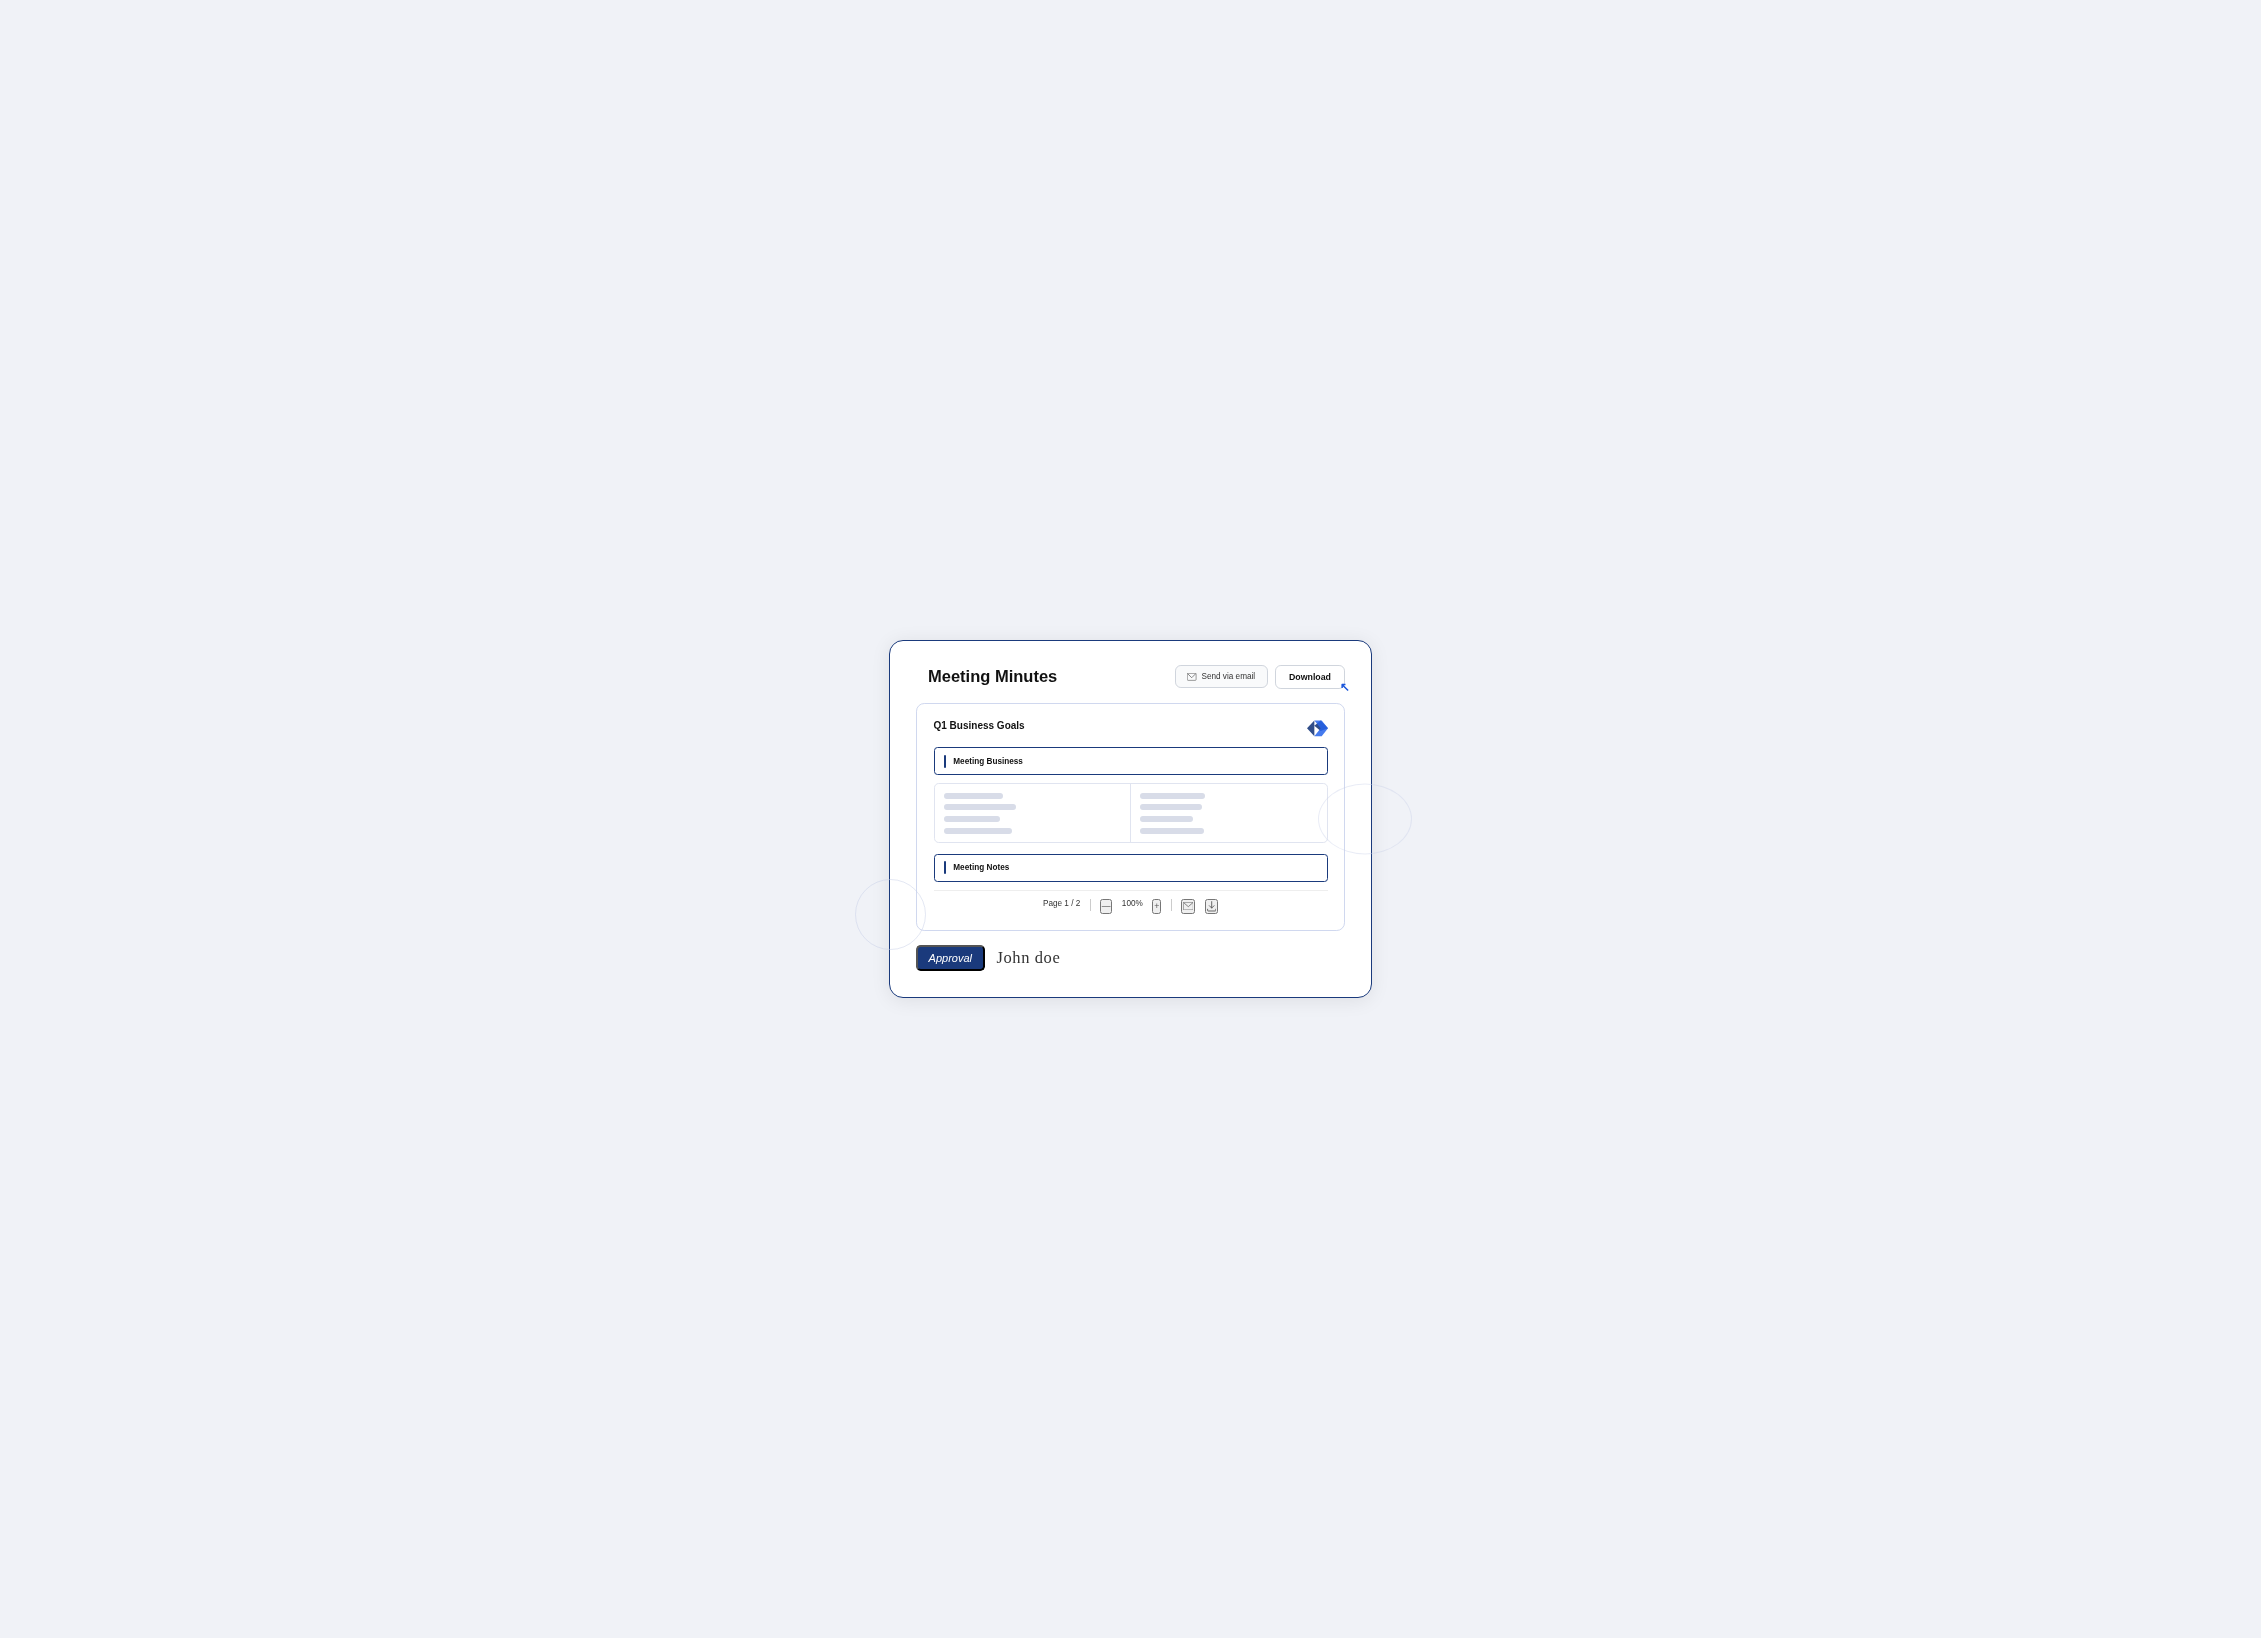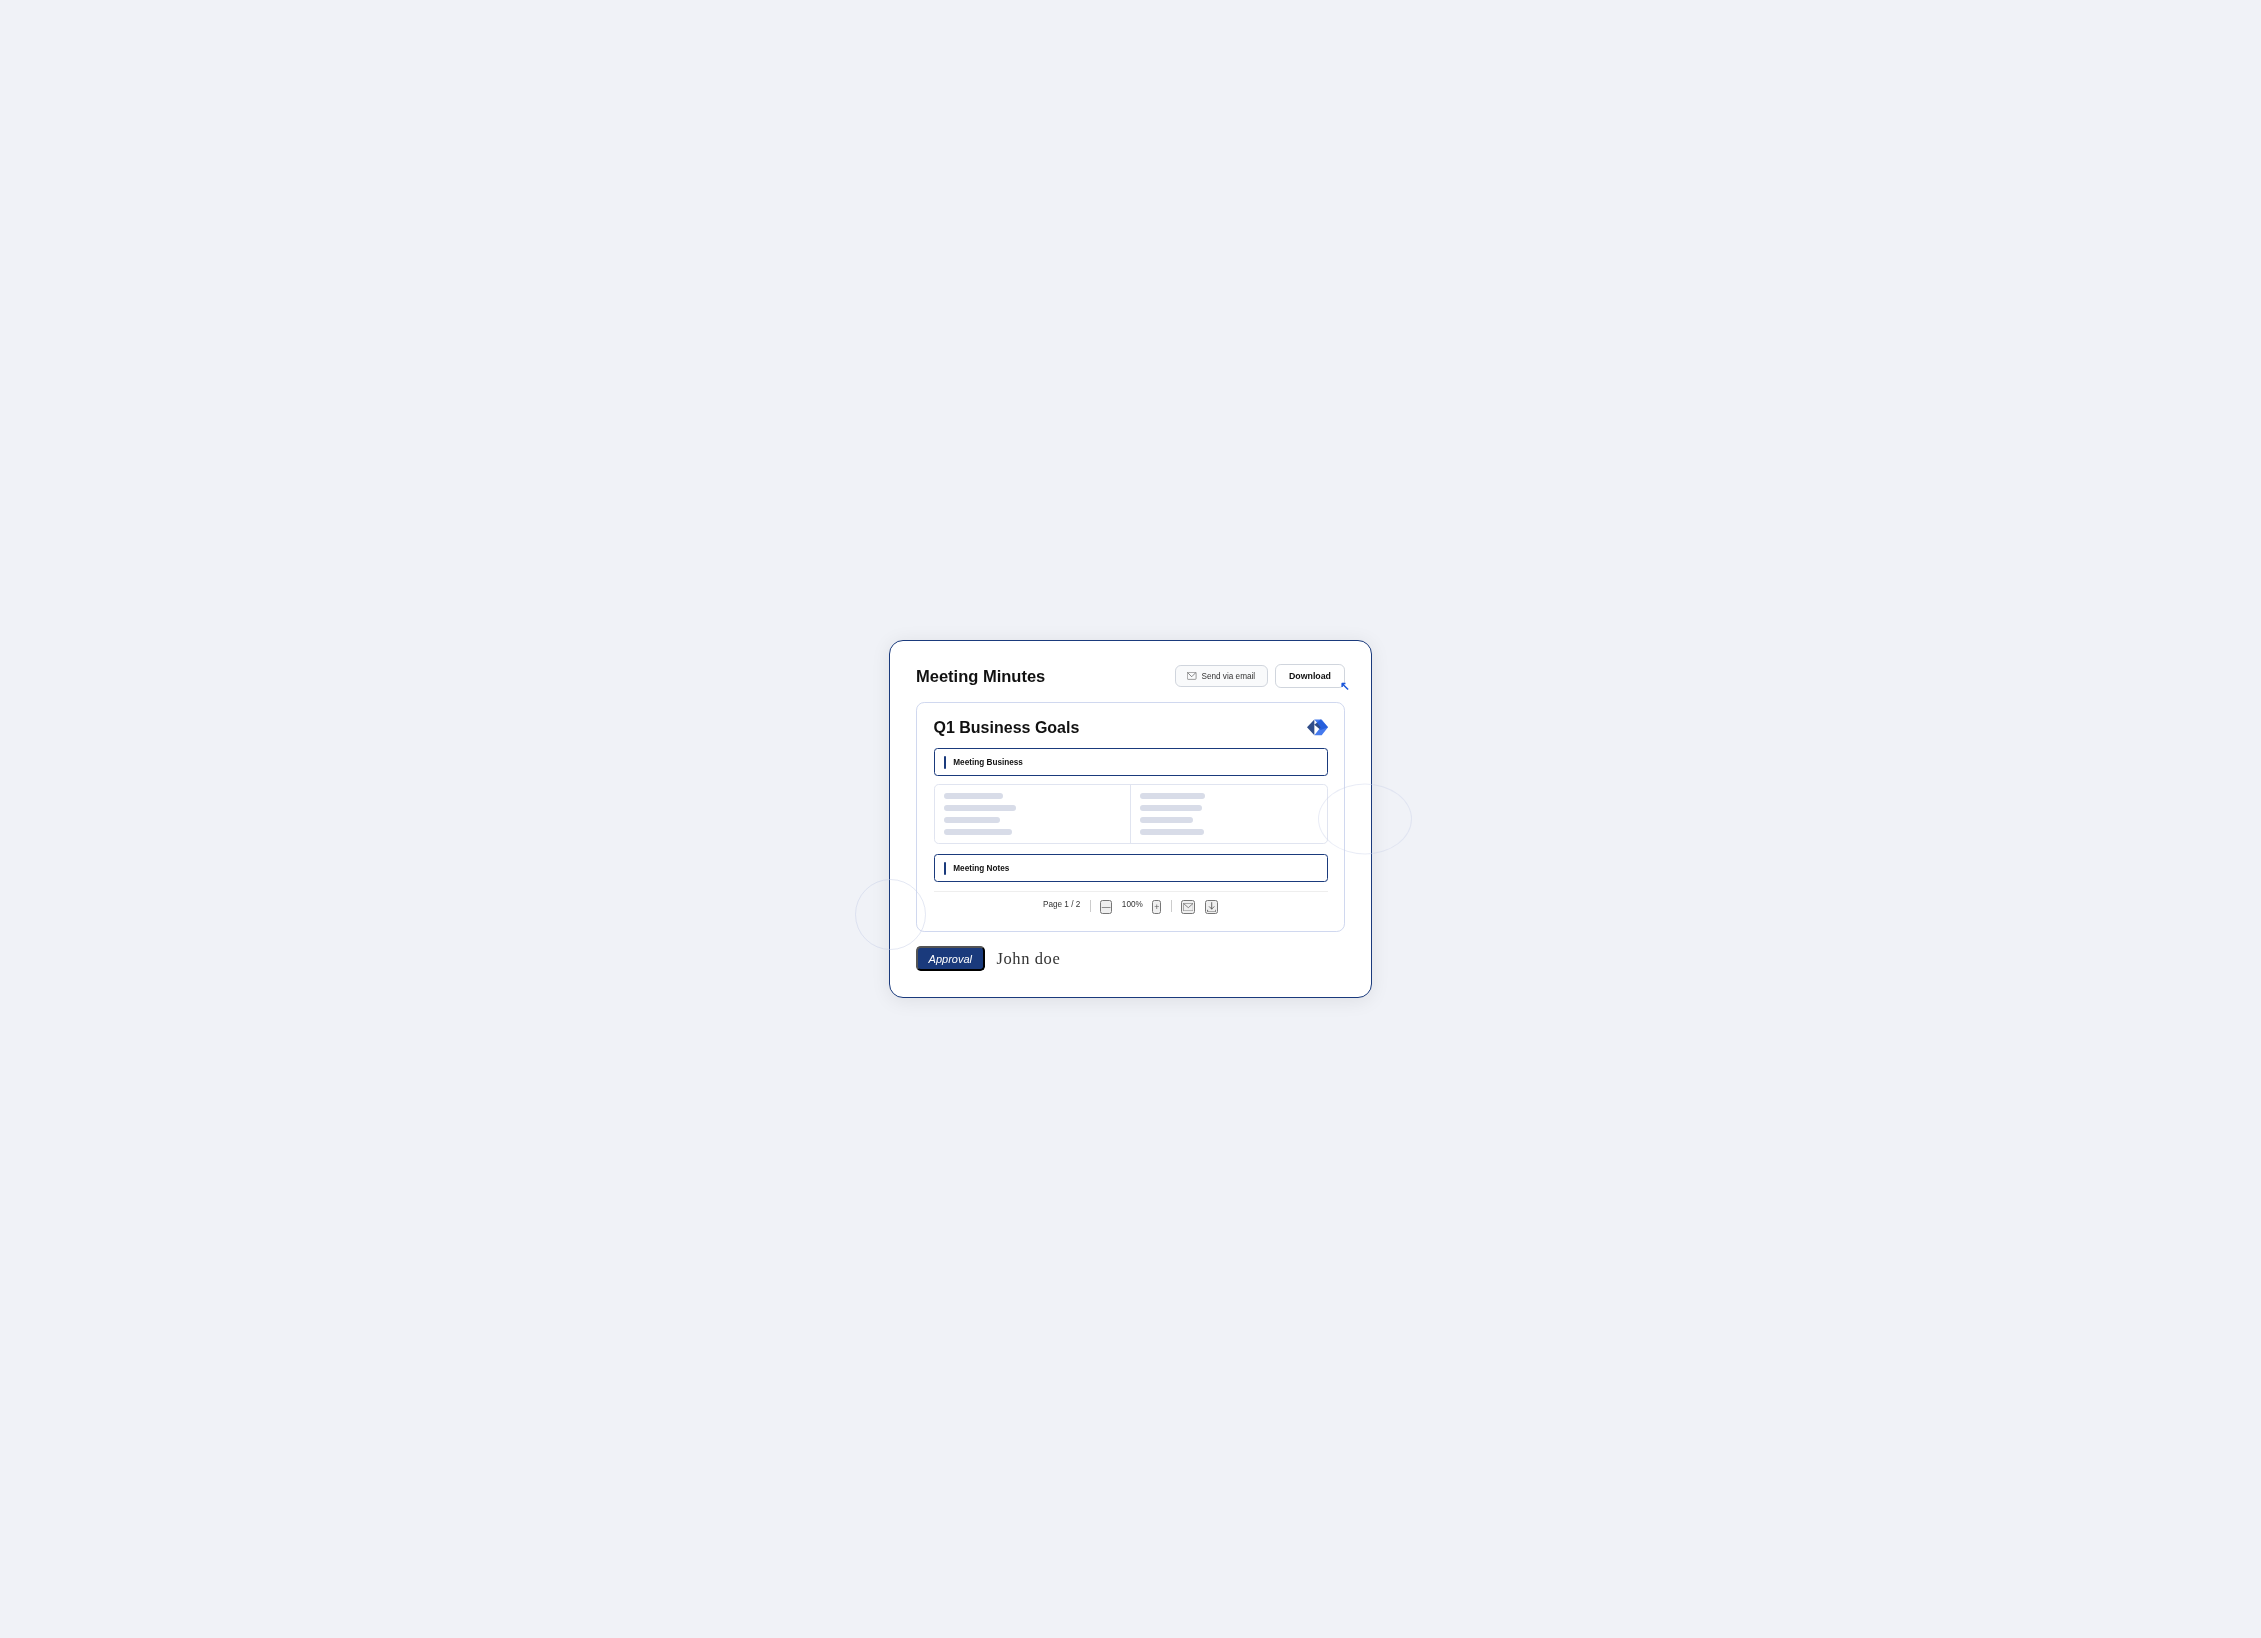--- a/index.html
+++ b/index.html
@@ -45,20 +45,21 @@
       opacity: 0.4;
       transform: translateY(-50%);
     }
 
     
     .header-row {
       display: flex;
       align-items: center;
       justify-content: space-between;
       margin-bottom: 14px;
+      margin-left: 12px;
     }
 
     .page-title {
       font-size: 16.5px;
       font-weight: 800;
       color: #111;
     }
 
     .header-actions {
       display: flex;
@@ -112,21 +113,21 @@
 
     
     .doc-header {
       display: flex;
       align-items: flex-start;
       justify-content: space-between;
       margin-bottom: 10.6px;
     }
 
     .doc-title {
-      font-size: 16px;
+      font-size: 10px;
       font-weight: 700;
       color: #111;
     }
 
     .brand-logo {
       display: flex;
       align-items: center;
     }
 
     

